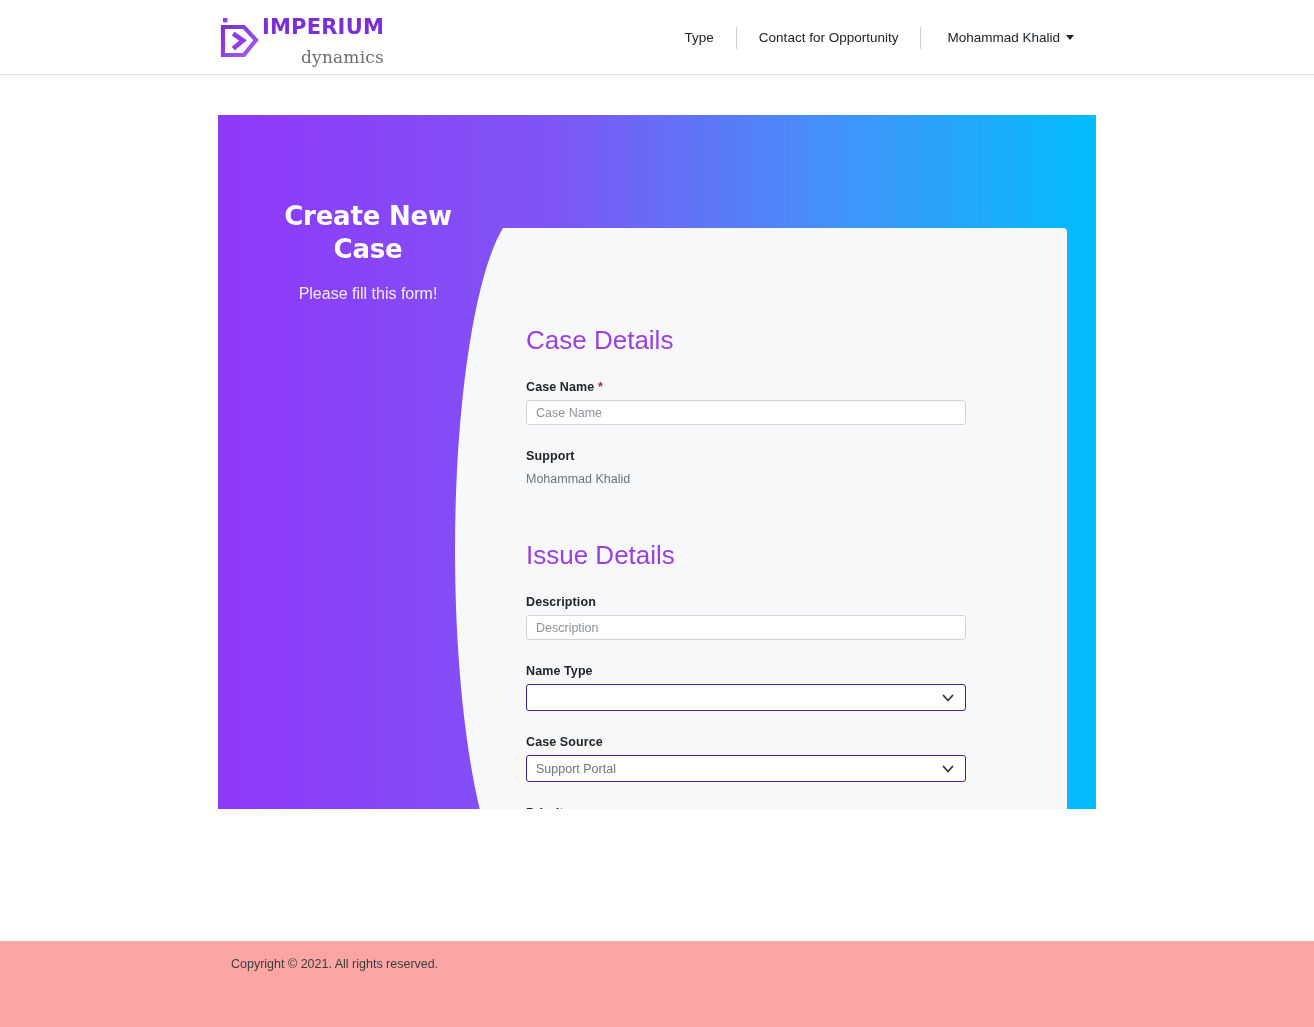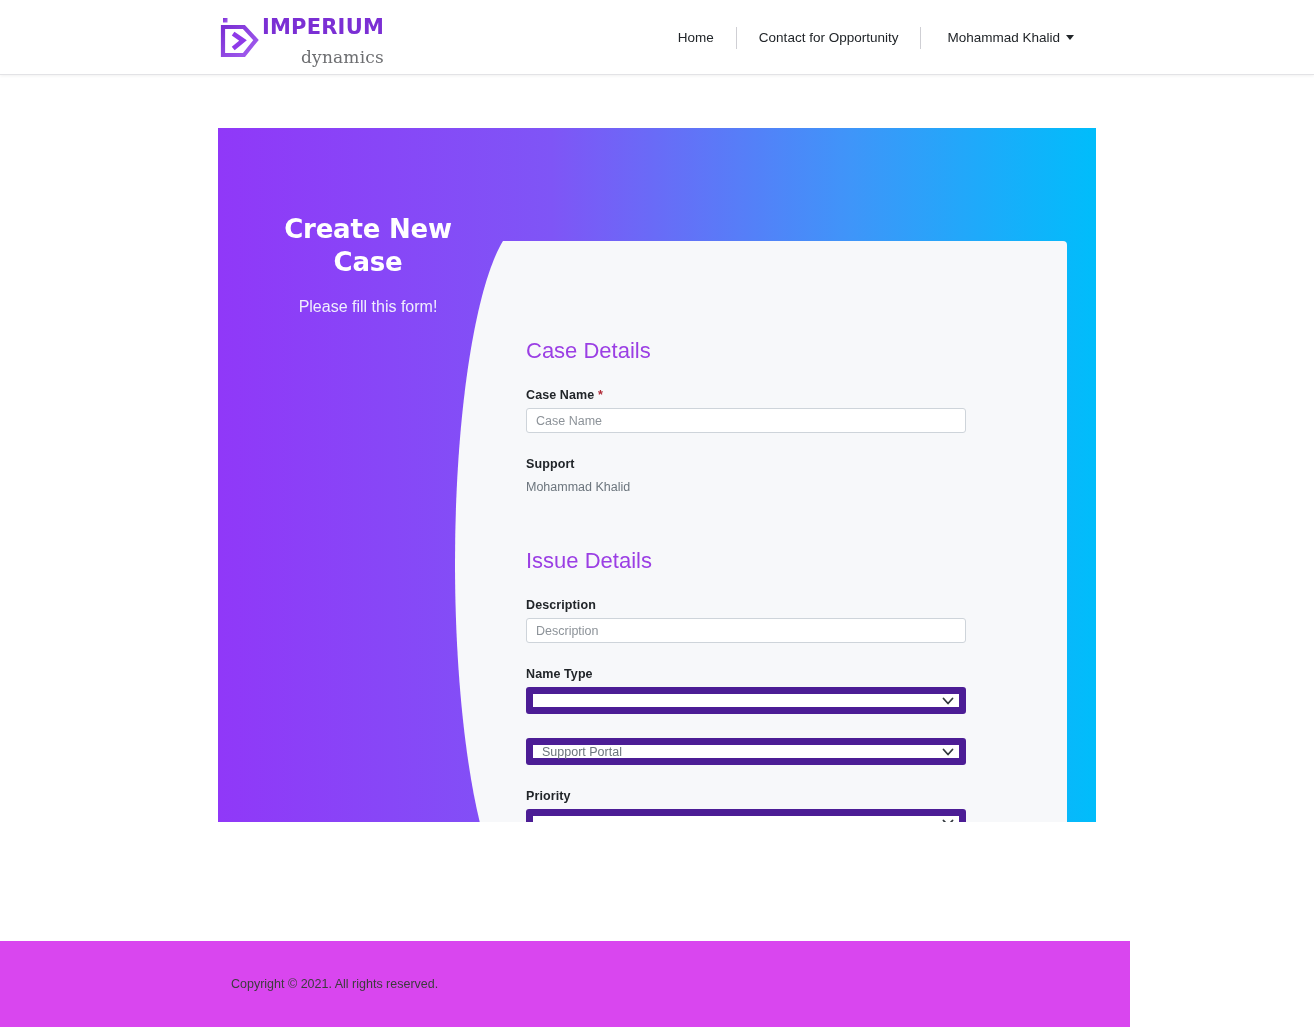--- a/index.html
+++ b/index.html
@@ -78,21 +78,21 @@
 
   
   .page-body {
     position: relative;
     height: 866px;
     background: #ffffff;
   }
   .hero {
     position: absolute;
     left: 218px;
-    top: 53px;
+    top: 40px;
     width: 878px;
     height: 694px;
     background: linear-gradient(90deg, #9038f8 0%, #7f55f6 38%, #3f95f9 72%, #00bdfb 100%);
     overflow: hidden;
   }
 
   .hero-left {
     position: absolute;
     left: 0;
     top: 0;
@@ -135,21 +135,21 @@
     overflow: hidden;
   }
   .form-inner {
     position: absolute;
     left: 71px;
     top: 0;
     width: 510px;
   }
 
   .section-title {
-    font-size: 22px;
+    font-size: 26px;
     color: #9b3fe4;
     font-weight: 400;
     margin: 0;
     font-family: "Liberation Sans", sans-serif;
   }
   .sec-case { padding-top: 97px; }
   .sec-issue { padding-top: 54px; }
 
   .field { margin-top: 24px; }
   .field-label {
@@ -180,21 +180,21 @@
   .static-value {
     font-size: 12.5px;
     color: #6c757d;
     margin-top: 9px;
   }
 
   .select-wrap { position: relative; width: 440px; }
   .select-box {
     width: 440px;
     height: 27px;
-    border: 7px solid #4c1d95;
+    border: 1px solid #4c1d95;
     border-radius: 3px;
     background: #ffffff;
     font-size: 12.5px;
     color: #6c757d;
     padding: 0 30px 0 9px;
     display: flex;
     align-items: center;
     font-family: "Liberation Sans", sans-serif;
   }
   .select-chev {
@@ -211,26 +211,26 @@
     height: 1px;
     background: #e3e5e8;
     margin-top: 62px;
   }
 
   
   .site-footer {
     position: absolute;
     left: 0;
     bottom: 0;
-    width: 1130px;
+    width: 1314px;
     height: 86px;
-    background: #d946ef;
+    background: #fca5a5;
     display: flex;
     align-items: flex-start;
-    padding-top: 36px;
+    padding-top: 16px;
     padding-left: 231px;
   }
   .footer-text { font-size: 12.5px; color: #3c3c3c; }
 </style>
 </head>
 <body>
 
 <header class="site-header">
   <a class="brand" href="#">
     <span>
@@ -246,21 +246,21 @@
         <path d="M15 19 L23 24.5 L15 31" fill="none" stroke="#8f3ae8" stroke-width="4.6" stroke-linecap="square" stroke-linejoin="miter"></path>
       </svg>
     </span>
     <span class="brand-words">
       <span class="brand-top">IMPERIUM</span>
       <span class="brand-bottom">dynamics</span>
     </span>
   </a>
 
   <nav class="main-nav">
-    <a class="nav-link" href="#">Home</a>
+    <a class="nav-link" href="#">Type</a>
     <span class="nav-sep"></span>
     <a class="nav-link" href="#">Contact for Opportunity</a>
     <span class="nav-sep"></span>
     <span class="nav-user">
       <span class="nav-link" style="padding:0">Mohammad Khalid</span>
       <span class="caret"></span>
     </span>
   </nav>
 </header>
 
@@ -304,20 +304,21 @@
             <div class="select-box">
               <span></span>
             </div>
             <svg class="select-chev" viewBox="0 0 12 12">
               <path d="M1.5 3.5 L6 8.5 L10.5 3.5" fill="none" stroke="#31373d" stroke-width="1.8" stroke-linecap="round" stroke-linejoin="round"></path>
             </svg>
           </div>
         </div>
 
         <div class="field">
+          <label class="field-label">Case Source</label>
           <div class="select-wrap">
             <div class="select-box">
               <span>Support Portal</span>
             </div>
             <svg class="select-chev" viewBox="0 0 12 12">
               <path d="M1.5 3.5 L6 8.5 L10.5 3.5" fill="none" stroke="#31373d" stroke-width="1.8" stroke-linecap="round" stroke-linejoin="round"></path>
             </svg>
           </div>
         </div>
 

